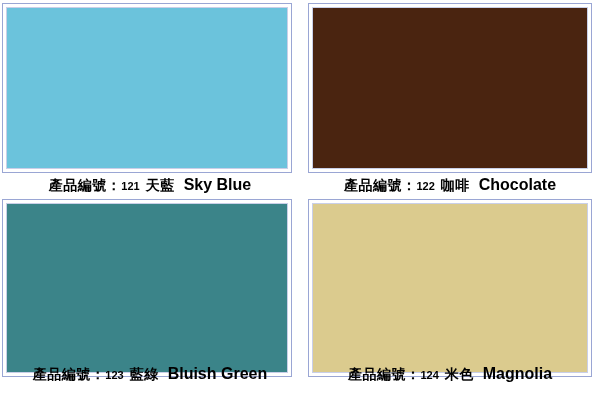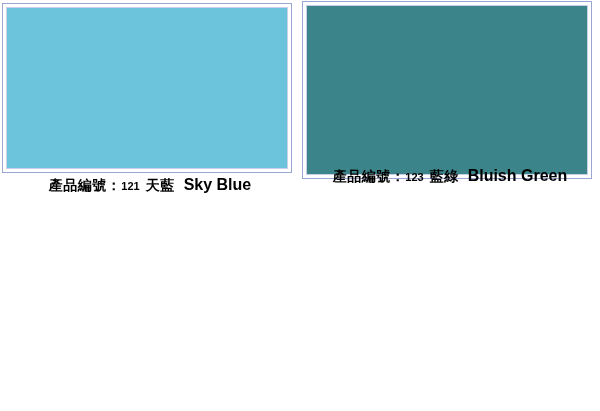--- a/index.html
+++ b/index.html
@@ -131,27 +131,47 @@
       <div class="swatch-frame" style="border-color: rgb(154, 166, 212);">
         <div class="swatch-inner" style="border-color: rgb(201, 207, 232);">
           <div class="swatch-color" style="background-color: rgb(107, 195, 220);"></div>
         </div>
       </div>
       <div class="swatch-caption">
         <span class="cap-cjk">產品編號</span><span class="cap-cjk">：</span><span class="cap-code">121</span><span class="cap-name-cjk">天藍</span><span class="cap-name-en">Sky Blue</span>
       </div>
     </div>
 
+    <div class="swatch-card card-1">
+      <div class="swatch-frame" style="border-color: rgb(154, 166, 212);">
+        <div class="swatch-inner" style="border-color: rgb(201, 207, 232);">
+          <div class="swatch-color" style="background-color: rgb(74, 36, 16);"></div>
+        </div>
+      </div>
+      <div class="swatch-caption">
+        <span class="cap-cjk">產品編號</span><span class="cap-cjk">：</span><span class="cap-code">122</span><span class="cap-name-cjk">咖啡</span><span class="cap-name-en">Chocolate</span>
+      </div>
+    </div>
 
     <div class="swatch-card card-2">
       <div class="swatch-frame" style="border-color: rgb(154, 166, 212);">
         <div class="swatch-inner" style="border-color: rgb(201, 207, 232);">
           <div class="swatch-color" style="background-color: rgb(59, 132, 137);"></div>
         </div>
       </div>
       <div class="swatch-caption">
         <span class="cap-cjk">產品編號</span><span class="cap-cjk">：</span><span class="cap-code">123</span><span class="cap-name-cjk">藍綠</span><span class="cap-name-en">Bluish Green</span>
       </div>
     </div>
 
+    <div class="swatch-card card-3">
+      <div class="swatch-frame" style="border-color: rgb(154, 166, 212);">
+        <div class="swatch-inner" style="border-color: rgb(201, 207, 232);">
+          <div class="swatch-color" style="background-color: rgb(219, 203, 142);"></div>
+        </div>
+      </div>
+      <div class="swatch-caption">
+        <span class="cap-cjk">產品編號</span><span class="cap-cjk">：</span><span class="cap-code">124</span><span class="cap-name-cjk">米色</span><span class="cap-name-en">Magnolia</span>
+      </div>
+    </div>
 
   </div>
 </div>
 
 </body></html>

